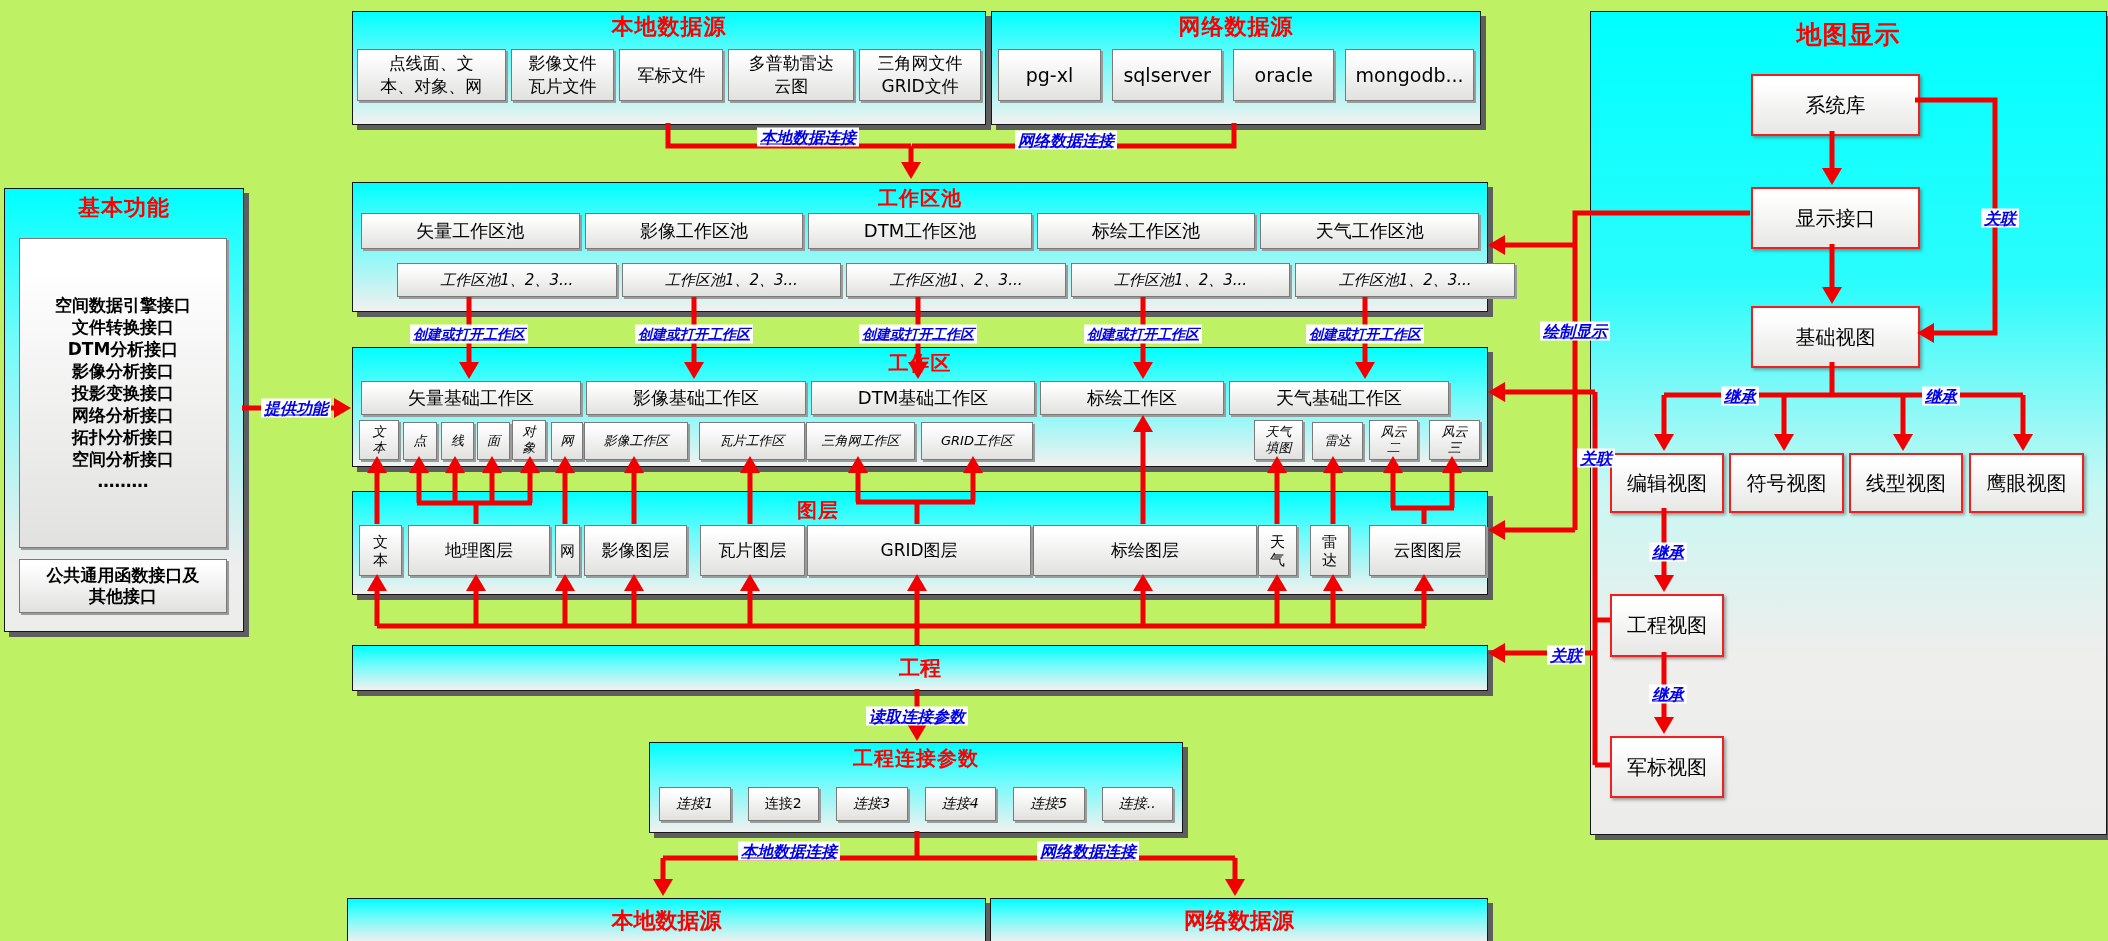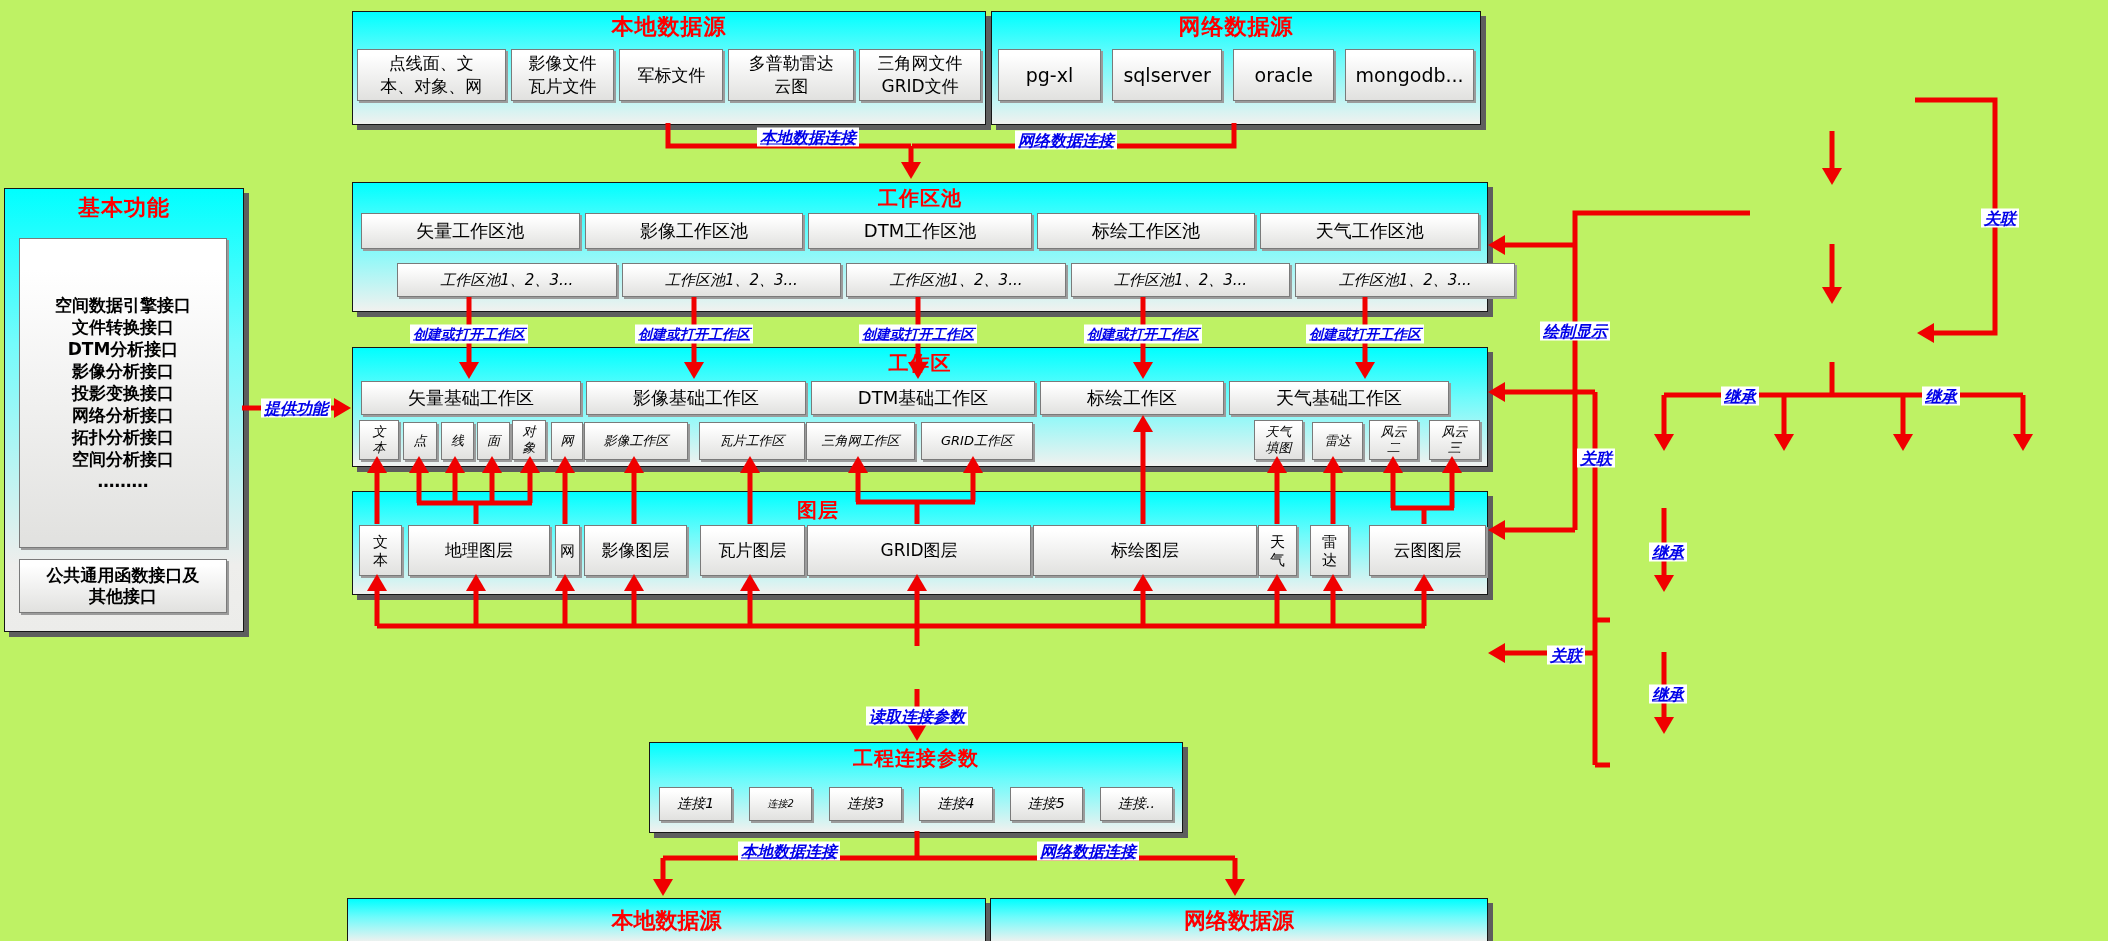--- a/index.html
+++ b/index.html
@@ -128,40 +128,55 @@
     <div class="wbox lbox" style="left:347px;top:33px;width:103px;height:49px;">瓦片图层</div>
     <div class="wbox lbox" style="left:454px;top:33px;width:222px;height:49px;">GRID图层</div>
     <div class="wbox lbox" style="left:680px;top:33px;width:222px;height:49px;">标绘图层</div>
     <div class="wbox lbox" style="left:905px;top:33px;width:37px;height:49px;font-size:15px;">天
 气</div>
     <div class="wbox lbox" style="left:957px;top:33px;width:37px;height:49px;font-size:15px;">雷
 达</div>
     <div class="wbox lbox" style="left:1016px;top:33px;width:115px;height:49px;">云图图层</div>
   </div>
 
+  <div class="panel" style="left:352px;top:645px;width:1134px;height:44px;display:flex;align-items:center;justify-content:center;">
+    <div style="color:#fe0000;font-weight:bold;font-size:21px;">工程</div>
+  </div>
 
   <div class="panel" style="left:649px;top:742px;width:532px;height:89px;">
     <div class="ptitle" style="font-size:20px;">工程连接参数</div>
     <div class="rowflex" style="left:9px;top:44px;height:34px;gap:17px;width:514px;">
       <div class="wbox" style="font-size:14px;font-style:italic;">连接1</div>
-      <div class="wbox" style="font-size:10px;font-style:italic;">连接2</div>
+      <div class="wbox" style="font-size:14px;">连接2</div>
       <div class="wbox" style="font-size:14px;font-style:italic;">连接3</div>
       <div class="wbox" style="font-size:14px;font-style:italic;">连接4</div>
       <div class="wbox" style="font-size:14px;font-style:italic;">连接5</div>
       <div class="wbox" style="font-size:14px;font-style:italic;">连接..</div>
     </div>
   </div>
 
   <div class="panel" style="left:347px;top:898px;width:637px;height:43px;display:flex;align-items:center;justify-content:center;">
     <div style="color:#fe0000;font-weight:bold;font-size:22px;">本地数据源</div>
   </div>
   <div class="panel" style="left:990px;top:898px;width:496px;height:43px;display:flex;align-items:center;justify-content:center;">
     <div style="color:#fe0000;font-weight:bold;font-size:22px;">网络数据源</div>
   </div>
 
+  <div class="panel" style="left:1590px;top:11px;width:515px;height:822px;background:linear-gradient(180deg,#00ffff 0%,#2bfcfc 33%,#c9f7f3 58%,#eeeeec 78%,#ececea 100%);">
+    <div class="ptitle" style="top:10px;font-size:25px;">地图显示</div>
+    <div class="rbox" style="left:160px;top:62px;width:165px;height:58px;">系统库</div>
+    <div class="rbox" style="left:160px;top:175px;width:165px;height:58px;">显示接口</div>
+    <div class="rbox" style="left:160px;top:294px;width:165px;height:58px;">基础视图</div>
+    <div class="rbox" style="left:19px;top:441px;width:110px;height:56px;">编辑视图</div>
+    <div class="rbox" style="left:138px;top:441px;width:111px;height:56px;">符号视图</div>
+    <div class="rbox" style="left:258px;top:441px;width:110px;height:56px;">线型视图</div>
+    <div class="rbox" style="left:378px;top:441px;width:111px;height:56px;">鹰眼视图</div>
+    <div class="rbox" style="left:19px;top:582px;width:110px;height:59px;">工程视图</div>
+    <div class="rbox" style="left:19px;top:724px;width:110px;height:58px;">军标视图</div>
+  </div>
 
   <svg class="wires" width="2108" height="941" viewBox="0 0 2108 941">
     <defs>
       <marker id="ah" markerWidth="3.6" markerHeight="4" refX="0.4" refY="2" orient="auto" markerUnits="strokeWidth">
         <path d="M0,0 L3.4,2 L0,4 z" fill="#f00000"></path>
       </marker>
     </defs>
     <g stroke="#f00000" stroke-width="5" fill="none">
 
       <path d="M668,123 V146 H911"></path>

